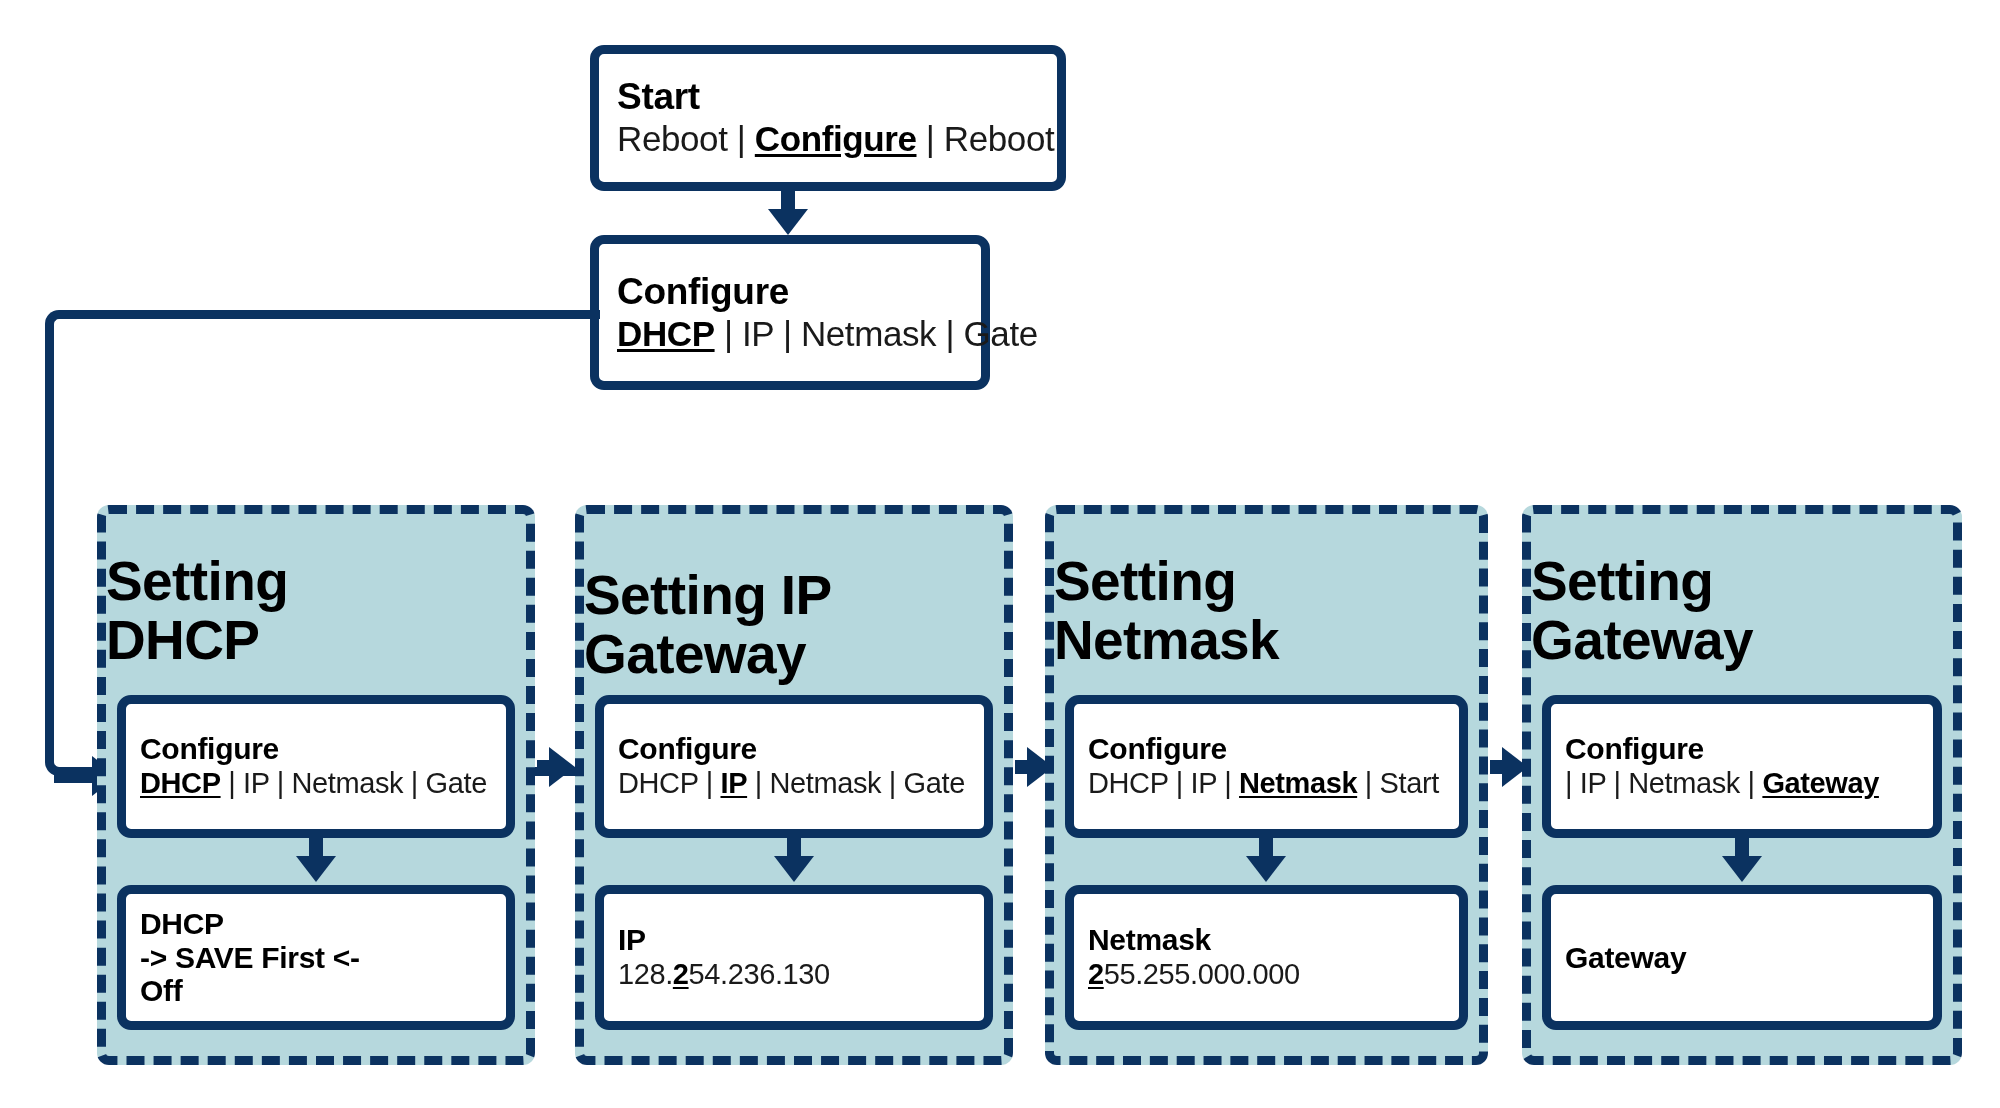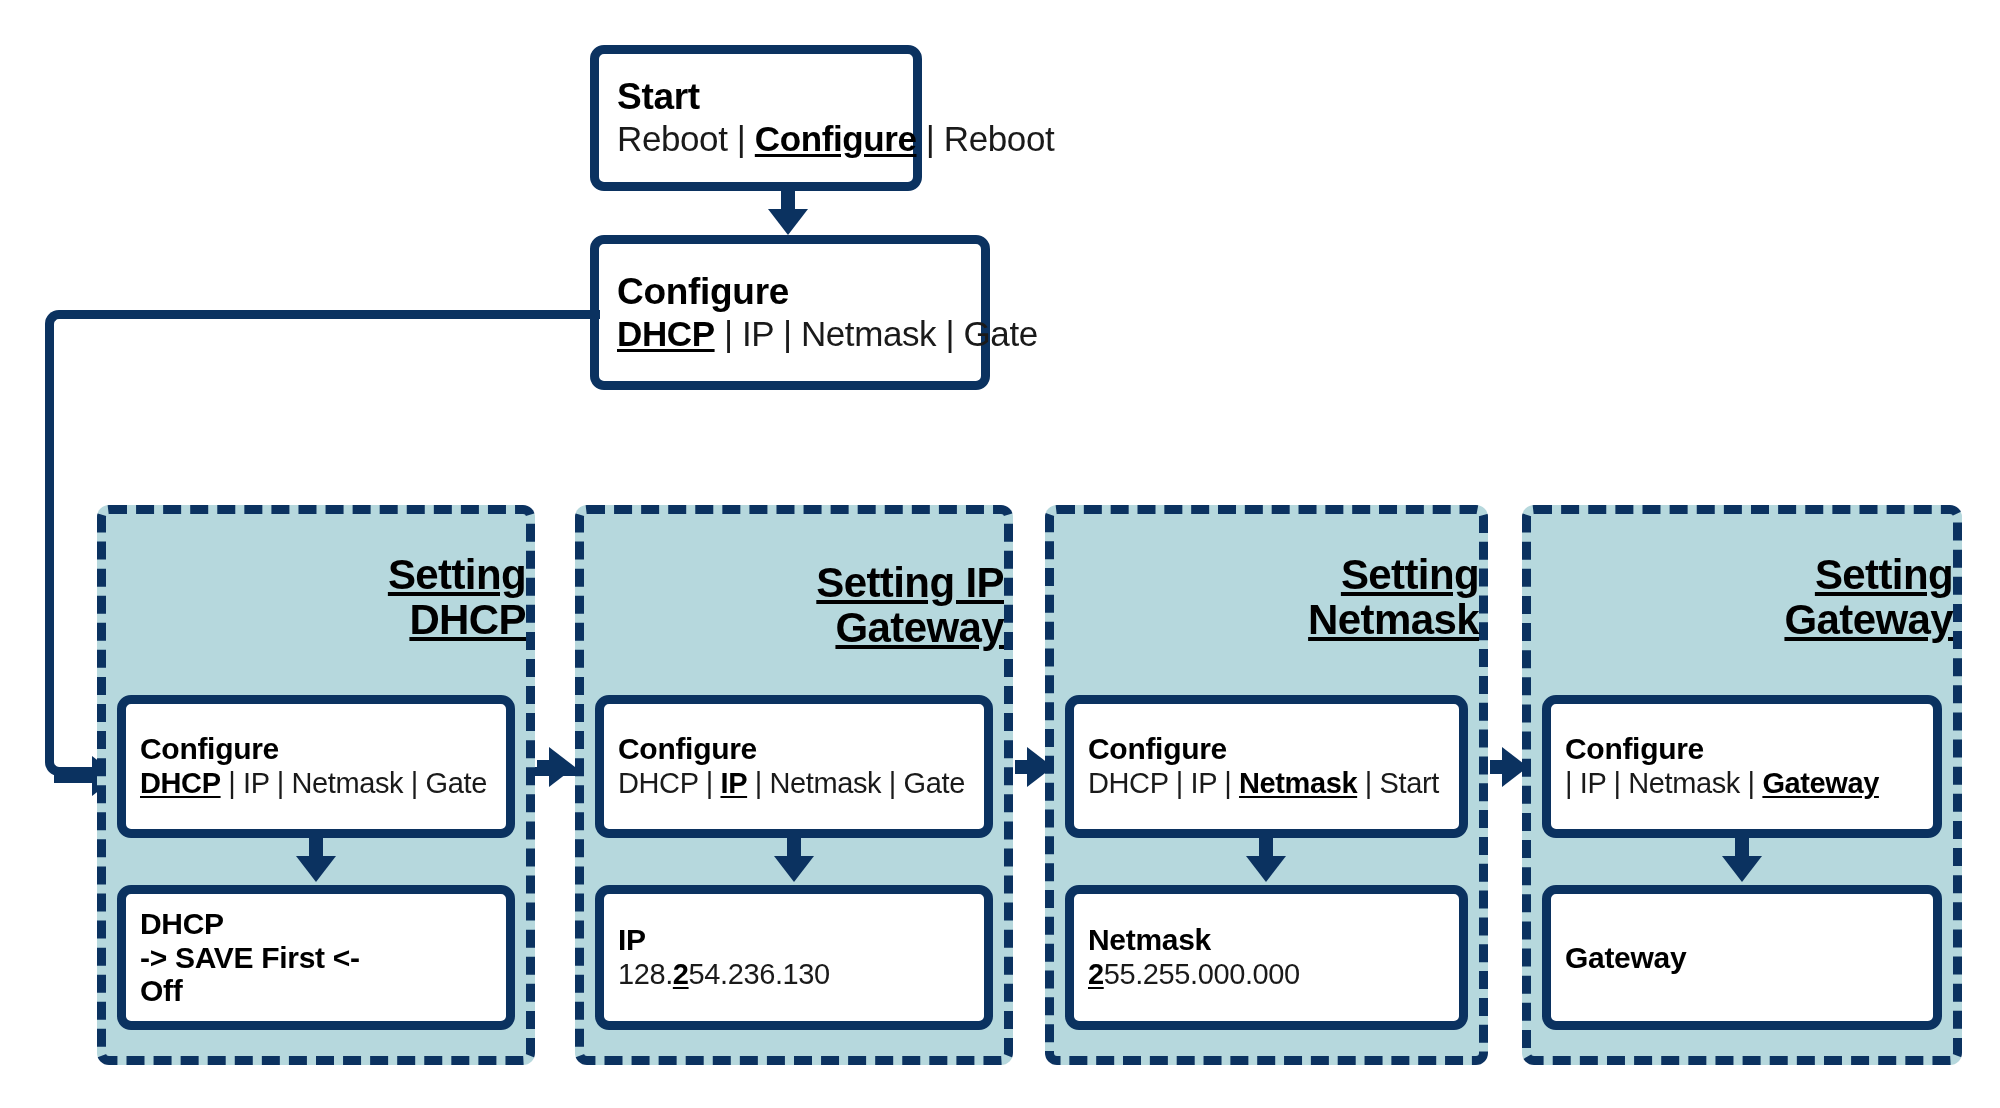--- a/index.html
+++ b/index.html
@@ -67,27 +67,26 @@
     position: absolute;
     background: #b6d8dd;
     border: 9px dashed #0b3260;
     border-radius: 12px;
     box-sizing: border-box;
   }
   .panel-title {
     position: absolute;
     left: 0;
     right: 0;
-    text-align: right;
-    font-size: 42px;
+    text-align: left;
+    font-size: 55px;
     font-weight: bold;
     line-height: 1.08;
     letter-spacing: -0.6px;
     color: #000000;
-    text-decoration: underline;
   }
 
   
   .seg {
     position: absolute;
     background: #0b3260;
   }
   .tri-down {
     position: absolute;
     width: 0;
@@ -111,21 +110,21 @@
     border-radius: 14px 0 0 14px;
     box-sizing: border-box;
     background: transparent;
   }
 </style>
 </head>
 <body>
 
 <div id="canvas">
 
-  <div class="node" style="left:590px; top:45px; width:332px; height:146px;">
+  <div class="node" style="left:590px; top:45px; width:476px; height:146px;">
     <div class="lines">
       <div class="node-title">Start</div>
       <div class="node-sub"><span>Reboot | </span><span class="sel">Configure</span><span> | Reboot</span></div>
     </div>
   </div>
 
   <div class="seg" style="left:781px; top:191px; width:14px; height:30px;"></div>
   <div class="tri-down" style="left:768px; top:209px;"></div>
 
   <div class="node" style="left:590px; top:235px; width:400px; height:155px;">
@@ -161,21 +160,21 @@
       <div class="node-title">DHCP</div>
       <div class="node-title"><span class="u">-&gt; SAVE First &lt;-</span></div>
       <div class="node-title"><span class="u">Off</span></div>
     </div>
   </div>
 
   <div class="seg" style="left:537px; top:760px; width:22px; height:14px;"></div>
   <div class="tri-right" style="left:549px; top:747px;"></div>
 
   <div class="panel" style="left:575px; top:505px; width:438px; height:560px;">
-    <div class="panel-title" style="top:46px;">
+    <div class="panel-title" style="top:52px;">
       <div>Setting IP</div>
       <div>Gateway</div>
     </div>
   </div>
 
   <div class="node inner" style="left:595px; top:695px; width:398px; height:143px;">
     <div class="lines">
       <div class="node-title">Configure</div>
       <div class="node-sub"><span>DHCP | </span><span class="sel">IP</span><span> | Netmask | Gate</span></div>
     </div>

